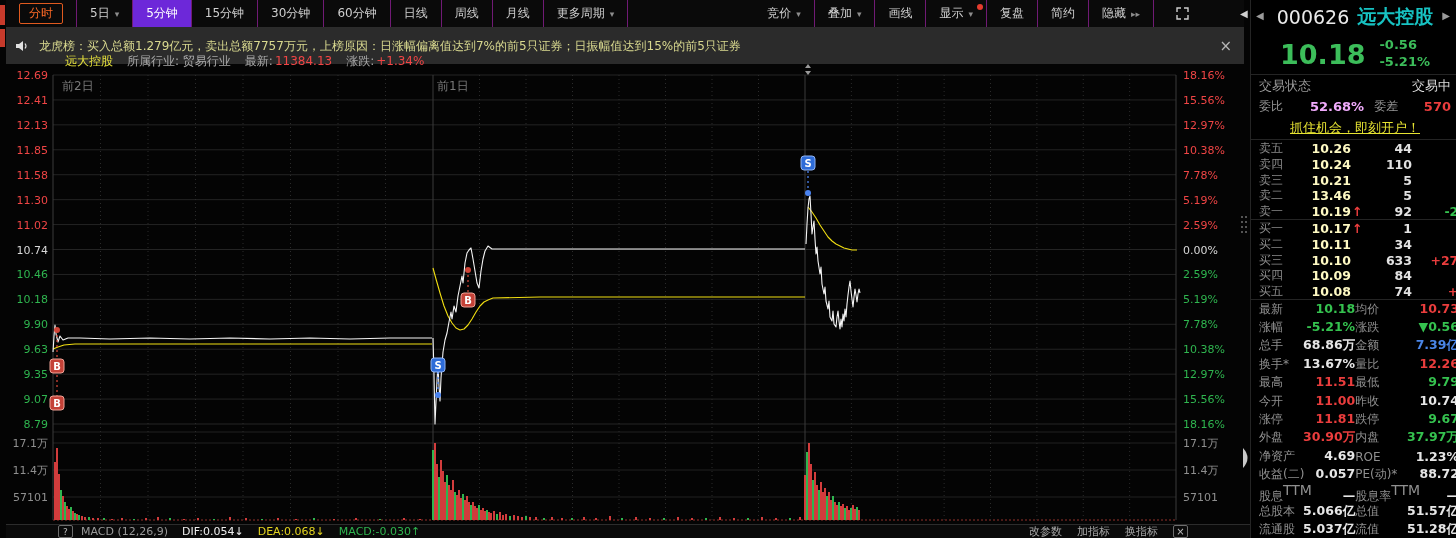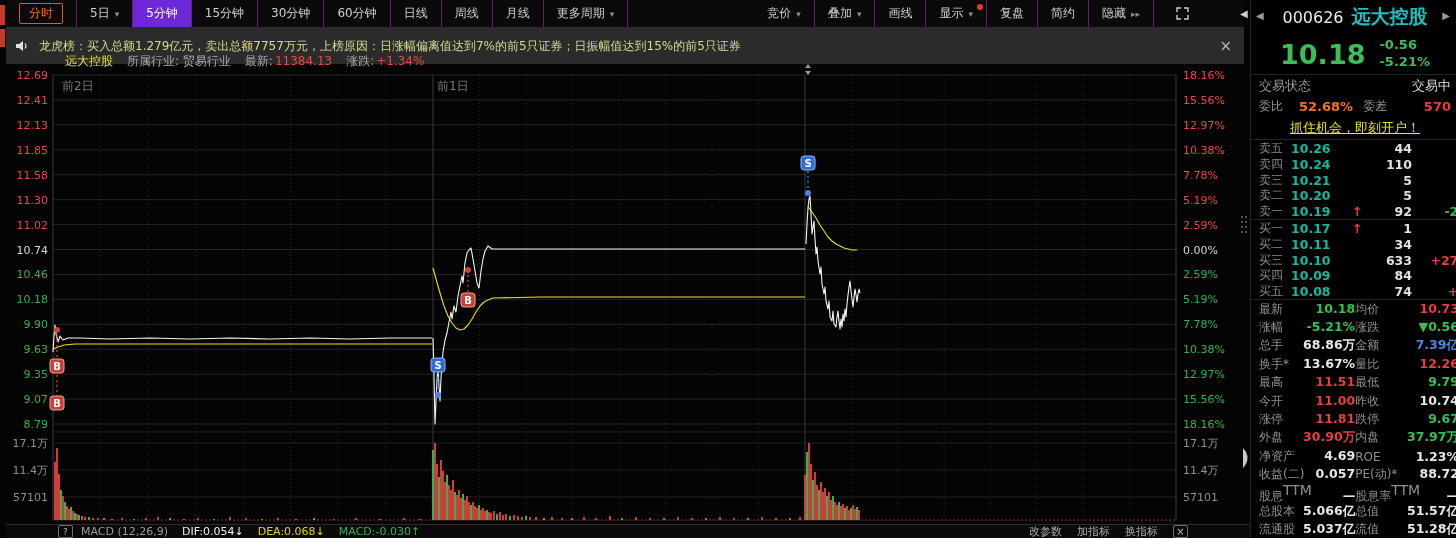--- a/index.html
+++ b/index.html
@@ -46,38 +46,38 @@
   .macd-right{margin-left:auto;display:flex;align-items:center;gap:15px;margin-right:10px;}
   .macd-act{color:#a8a8a8;cursor:pointer;white-space:nowrap;}
   .macd-close{width:13px;height:11px;border:1px solid #6d6d6d;border-radius:2px;color:#bbb;font-size:10px;
               display:flex;align-items:center;justify-content:center;margin-right:52px;cursor:pointer;}
   
   .quote-panel{position:absolute;left:1250px;top:0;width:206px;height:538px;background:#000;
                border-left:1px solid #242424;overflow:hidden;}
   .qp-inner{width:208px;}
   .qp-header{position:relative;height:34px;display:flex;align-items:center;justify-content:center;gap:8px;}
   .qp-nav{position:absolute;color:#9a9a9a;font-size:10px;cursor:pointer;top:10px;}
-  .qp-code{font-size:16px;color:#eaeaea;}
+  .qp-code{font-size:19px;color:#eaeaea;}
   .qp-name{font-size:19px;font-weight:bold;color:#17c2c2;white-space:nowrap;}
   .qp-price-row{height:40px;display:flex;align-items:center;justify-content:center;gap:14px;}
   .qp-price{font-size:27px;font-weight:bold;color:#3cbd5a;}
   .qp-chg{font-size:13px;font-weight:bold;color:#3cbd5a;line-height:1.3;text-align:left;}
   .qp-status{height:21px;display:flex;align-items:center;justify-content:space-between;padding:0 8px;
              border-top:1px solid #242424;font-size:13px;color:#999;}
   .qp-status b{color:#ddd;font-weight:normal;}
   .qp-weibi{height:21px;display:flex;align-items:center;padding:0 8px;font-size:12px;}
   .qp-weibi .lab{color:#999;}
-  .qp-weibi .val{color:#f97316;font-weight:bold;margin:0 10px 0 16px;font-size:13px;}
+  .qp-weibi .val{color:#f0abfc;font-weight:bold;margin:0 10px 0 27px;font-size:13px;}
   .qp-weibi .val2{color:#ea3d3d;font-weight:bold;margin-left:auto;font-size:13px;}
   .qp-banner{height:22px;display:flex;align-items:center;justify-content:center;border-bottom:1px solid #242424;}
   .qp-banner span{color:#e6e332;font-size:13px;text-decoration:underline;cursor:pointer;white-space:nowrap;}
   .ob-row{height:15.8px;display:grid;grid-template-columns:32px 60px 13px 48px 55px;align-items:center;
           padding-left:8px;font-size:12.5px;cursor:pointer;}
   .ob-label{color:#8a8a8a;font-size:12px;}
-  .ob-price{font-weight:bold;color:#14b8a6;}
+  .ob-price{text-align:right;font-weight:bold;color:#fef9c3;}
   .ob-arrow{color:#ea3d3d;font-weight:bold;text-align:left;padding-left:1px;}
   .ob-qty{text-align:right;color:#e2e2e2;font-weight:bold;}
   .ob-delta{text-align:right;font-weight:bold;}
   .divider{border-top:1px solid #242424;}
   .stat-row{height:18.4px;display:flex;align-items:center;padding-left:8px;}
   .stat-cell{display:flex;align-items:baseline;}
   .stat-cell.c1{width:100px;} .stat-cell.c2{width:108px;}
   .stat-l{color:#8f8f8f;font-size:12px;white-space:nowrap;}
   .stat-l sup{font-size:14px;}
   .stat-v{flex:1;text-align:right;font-weight:bold;font-size:12.5px;white-space:nowrap;}
@@ -502,21 +502,21 @@
           </div>
           <div class="ob-row">
             <span class="ob-label">卖三</span>
             <span class="ob-price">10.21</span>
             <span class="ob-arrow"></span>
             <span class="ob-qty">5</span>
             <span class="ob-delta "></span>
           </div>
           <div class="ob-row">
             <span class="ob-label">卖二</span>
-            <span class="ob-price">10.20</span>
+            <span class="ob-price">13.46</span>
             <span class="ob-arrow"></span>
             <span class="ob-qty">5</span>
             <span class="ob-delta "></span>
           </div>
           <div class="ob-row">
             <span class="ob-label">卖一</span>
             <span class="ob-price">10.19</span>
             <span class="ob-arrow">↑</span>
             <span class="ob-qty">92</span>
             <span class="ob-delta c-green">-26</span>

